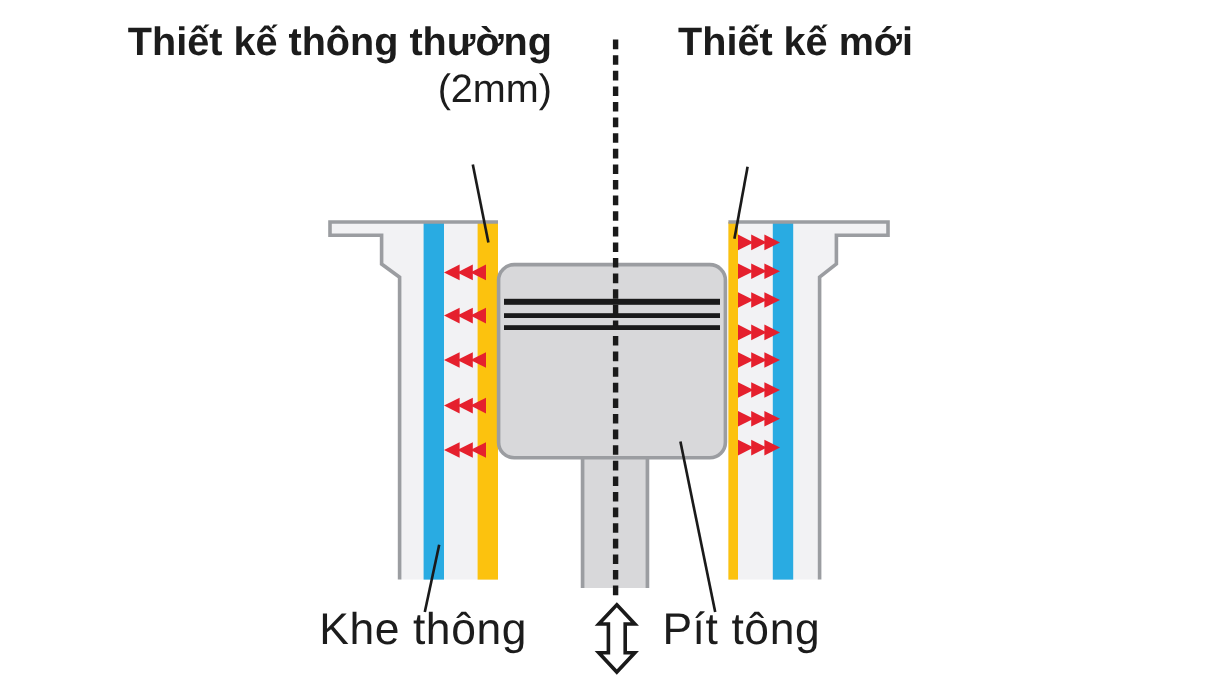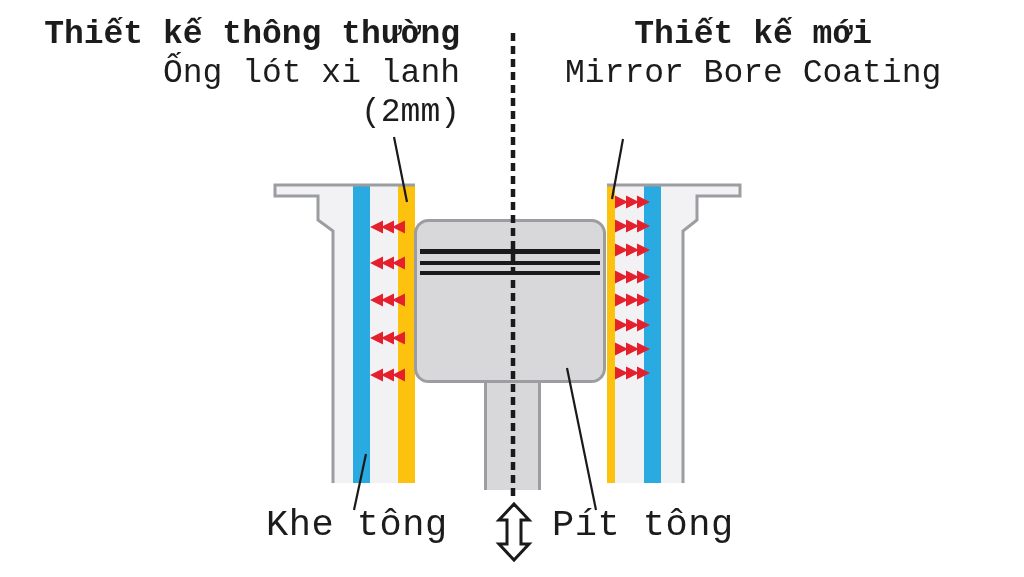--- a/index.html
+++ b/index.html
@@ -1,18 +1,18 @@
 <!DOCTYPE html>
 <html><head>
 <meta charset="utf-8">
 <style>
   html,body{margin:0;padding:0;background:#fff;}
   .canvas{
     position:relative;width:1024px;height:577px;background:#fff;overflow:hidden;
-    font-family:Liberation Mono, monospace;color:#1c1c1c;
+    font-family:Liberation Sans, sans-serif;color:#1c1c1c;
   }
   .canvas svg{position:absolute;left:0;top:0;}
   .hdr{position:absolute;top:15px;line-height:39px;font-size:33px;white-space:nowrap;}
   .hdr-left{left:0;width:460px;text-align:right;}
   .hdr-right{left:565px;text-align:center;}
   .hdr .t1{font-weight:700;}
   .blabel{position:absolute;top:504px;font-size:37px;white-space:nowrap;letter-spacing:0.5px;}
   .blabel-water{left:266px;}
   .blabel-piston{left:552px;}
 </style>
@@ -101,25 +101,23 @@
     <line x1="394" y1="137" x2="407" y2="202" stroke-width="2.2" stroke="#1A1A1A"></line>
     <line x1="623" y1="139" x2="612" y2="199" stroke-width="2.2" stroke="#1A1A1A"></line>
     <line x1="366" y1="454" x2="354" y2="510" stroke-width="2.2" stroke="#1A1A1A"></line>
     <line x1="567" y1="368" x2="596" y2="510" stroke-width="2.2" stroke="#1A1A1A"></line>
 
     <path d="M514,504 L529,520 L521,520 L521,544 L529,544 L514,560 L499,544 L507,544 L507,520 L499,520 Z" stroke-width="3" stroke-linejoin="miter" fill="#FFFFFF" stroke="#1A1A1A"></path>
   </svg>
 
   <div class="hdr hdr-left">
     <div class="t1">Thiết kế thông thường</div>
-    <div class="t2">Ống lót xi lanh</div>
     <div class="t3">(2mm)</div>
   </div>
 
   <div class="hdr hdr-right">
     <div class="t1">Thiết kế mới</div>
-    <div class="t2">Mirror Bore Coating</div>
   </div>
 
-  <div class="blabel blabel-water">Khe tông</div>
+  <div class="blabel blabel-water">Khe thông</div>
   <div class="blabel blabel-piston">Pít tông</div>
 
 </div>
 
 </body></html>

